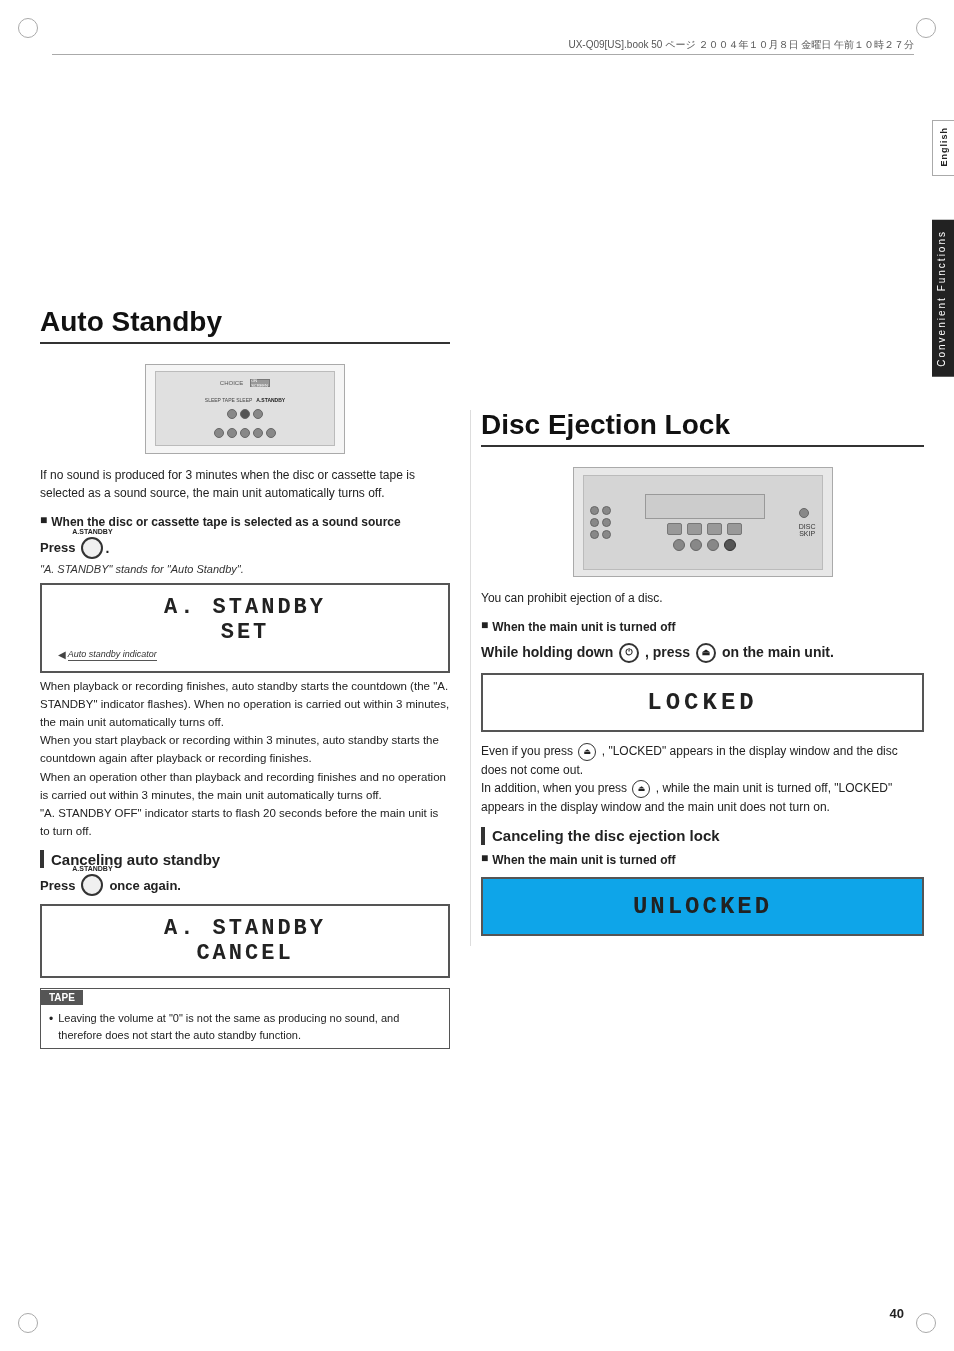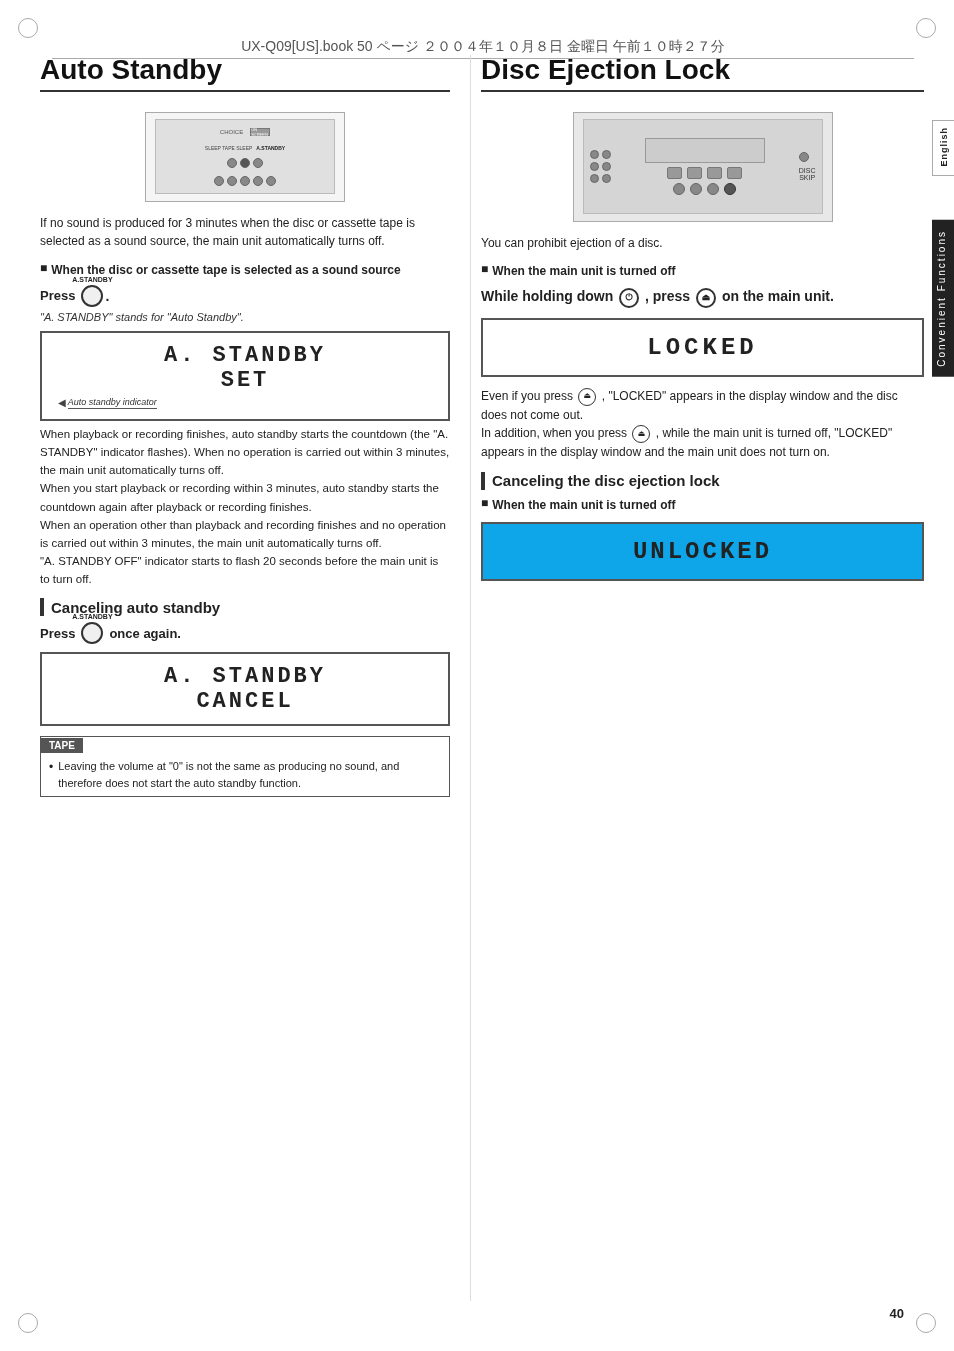--- a/index.html
+++ b/index.html
@@ -25,26 +25,26 @@
     .corner-mark.tr { top: 18px; right: 18px; }
     .corner-mark.bl { bottom: 18px; left: 18px; }
     .corner-mark.br { bottom: 18px; right: 18px; }
 
     
     .header-bar {
       position: absolute;
       top: 38px;
       left: 52px;
       right: 40px;
-      font-size: 14px;
+      font-size: 10px;
       color: #555;
       border-bottom: 1px solid #aaa;
       padding-bottom: 2px;
       display: flex;
-      justify-content: center;
+      justify-content: flex-end;
     }
 
     
     .sidebar-tab {
       position: absolute;
       top: 180px;
       right: 0;
       width: 22px;
       background: #222;
       color: #fff;
@@ -85,20 +85,21 @@
 
     
     .content {
       position: absolute;
       top: 55px;
       left: 40px;
       right: 30px;
       bottom: 50px;
       display: flex;
       gap: 0;
+      align-items: center;
     }
 
     
     .left-col {
       width: 430px;
       padding-right: 20px;
     }
 
     
     .right-col {

